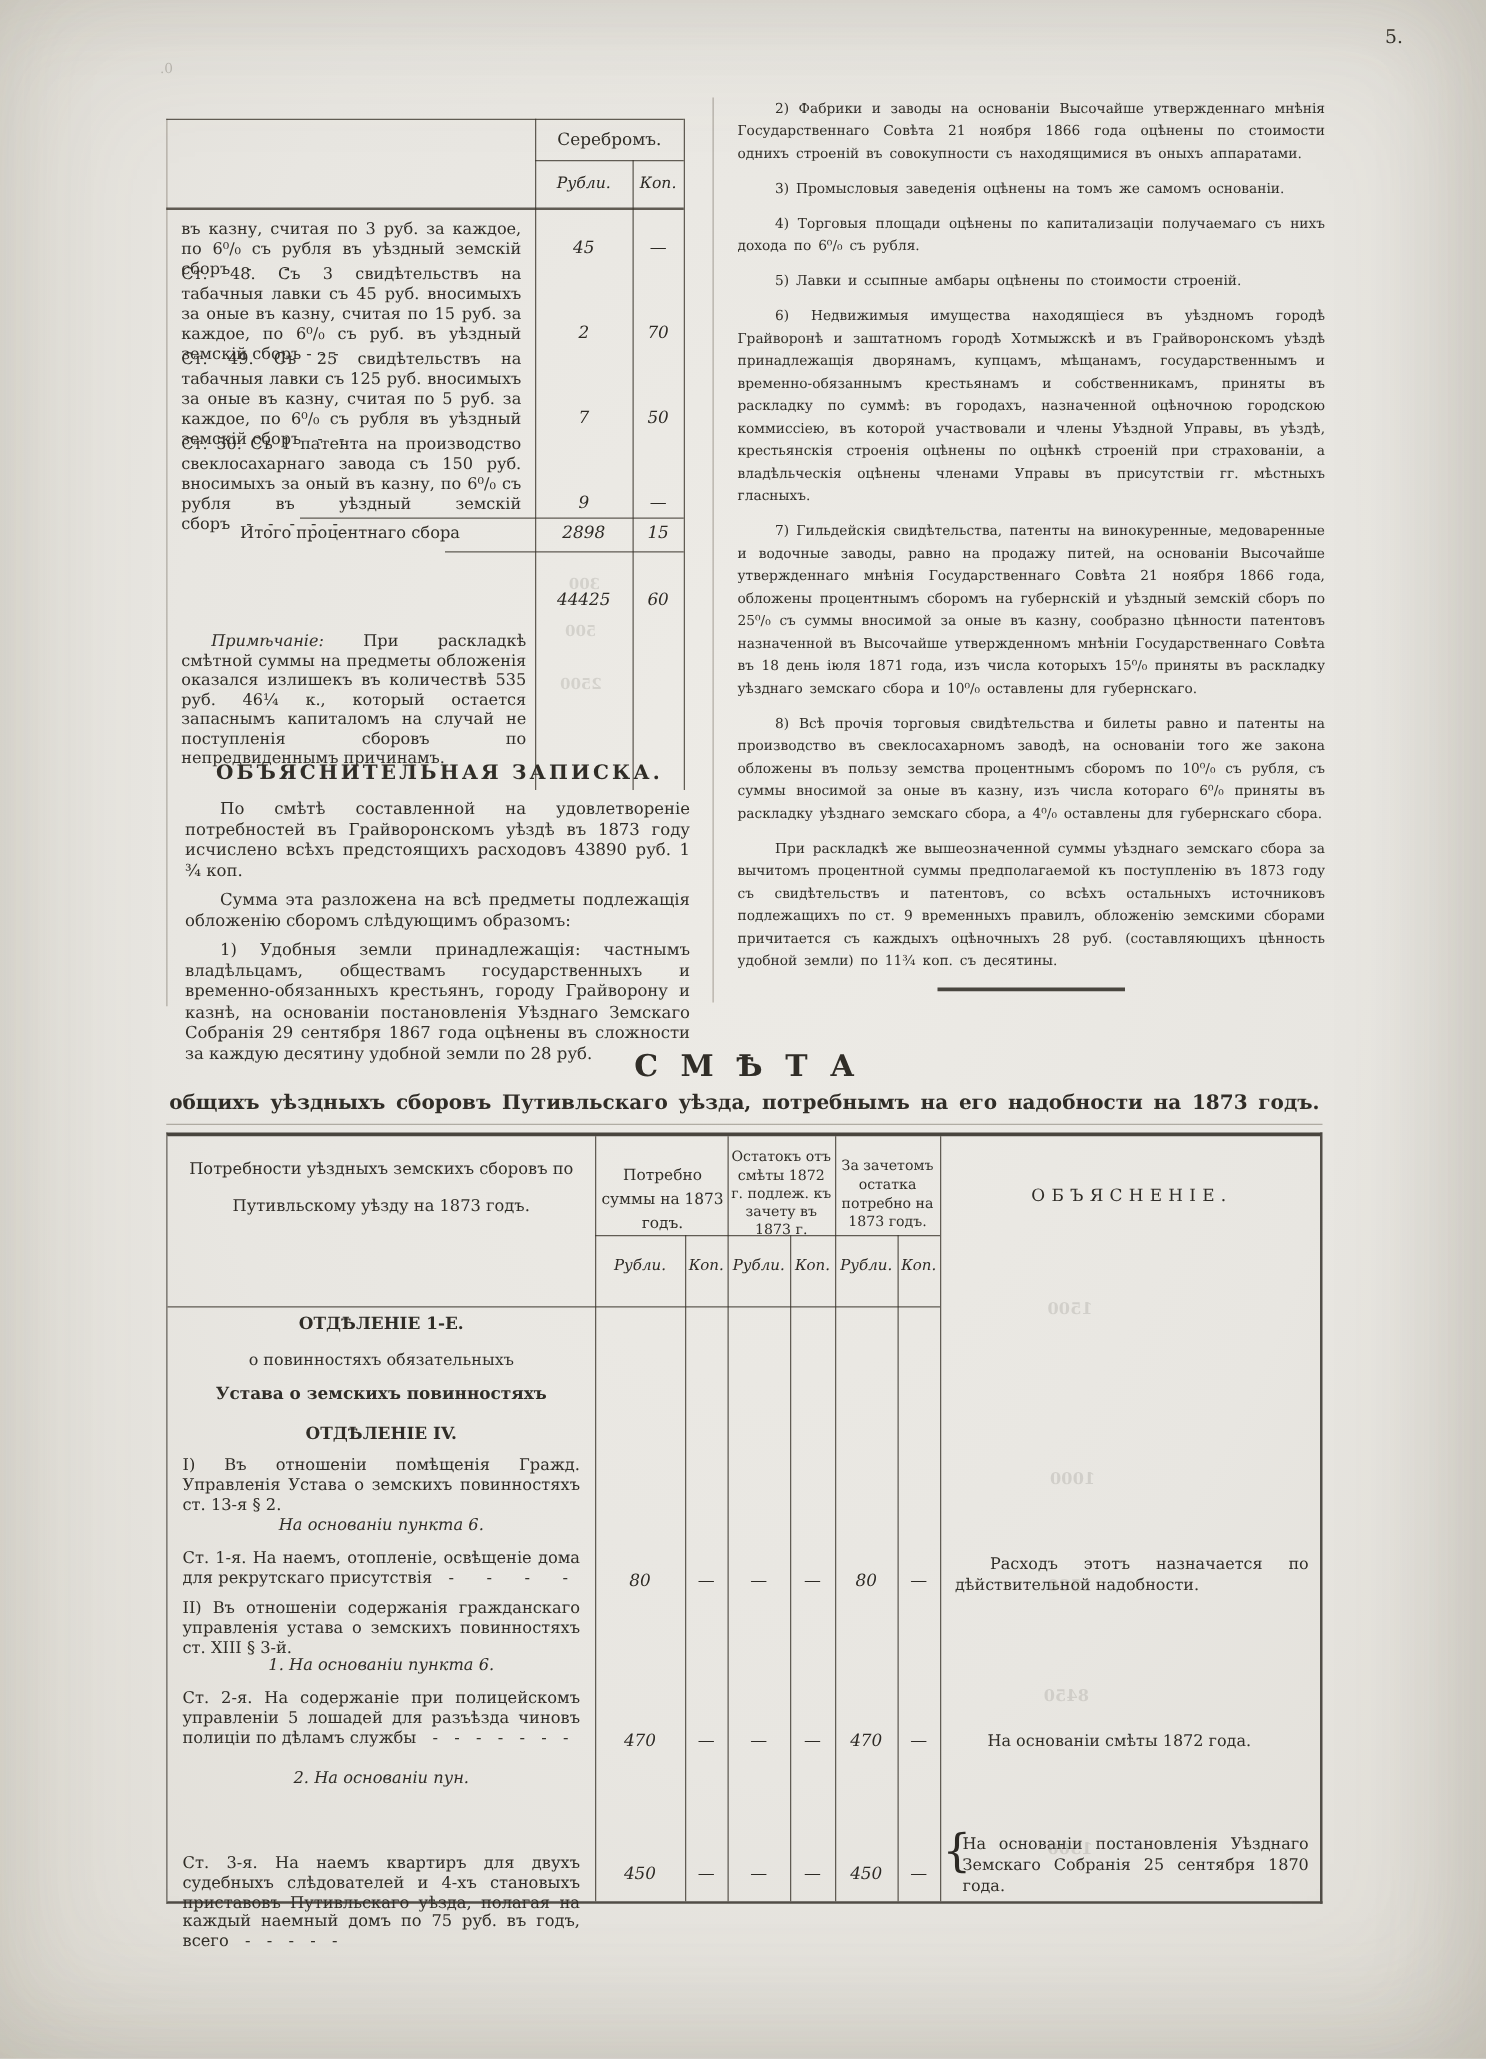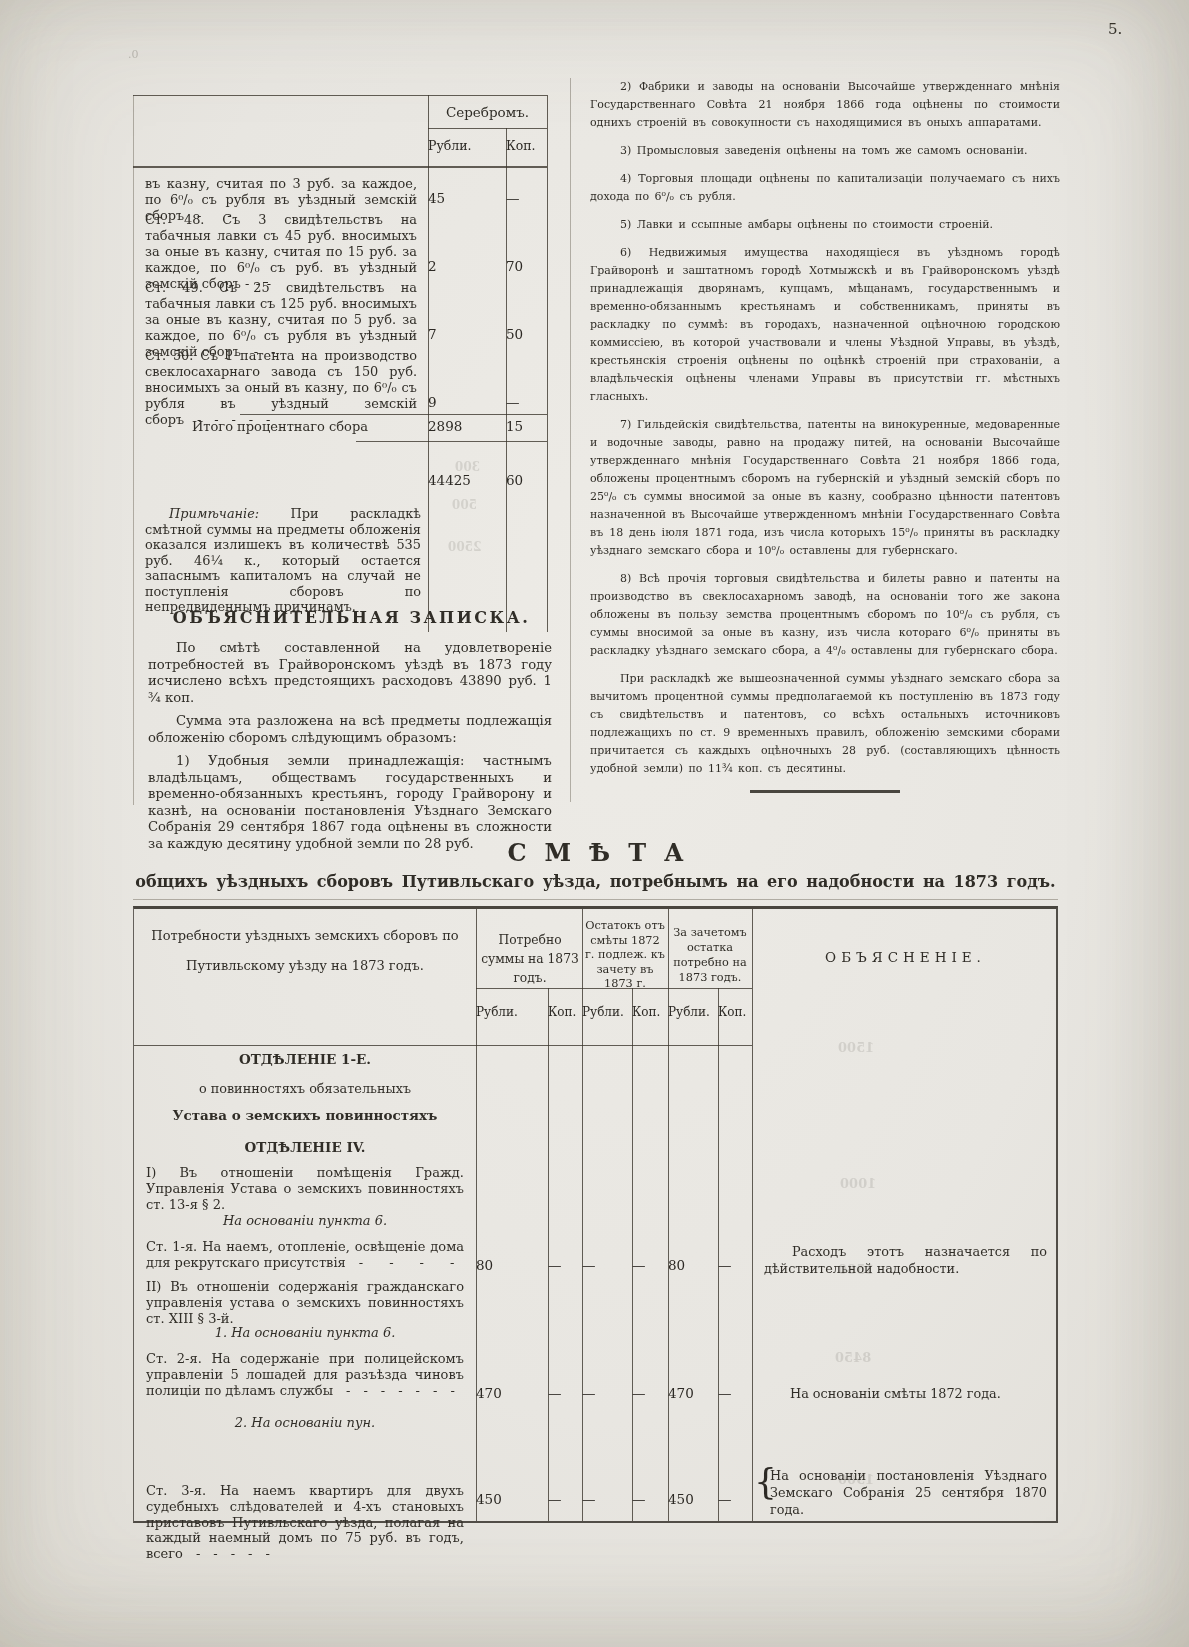--- a/index.html
+++ b/index.html
@@ -21,21 +21,21 @@
   .hl{position:absolute;height:1px;background:rgba(58,53,44,.78);}
   .vl{position:absolute;width:1px;background:rgba(58,53,44,.78);}
   .frameln{background:rgba(95,88,75,.42);}
   .txt{position:absolute;margin:0;color:#302d27;}
   .just{text-align:justify;}
   .ctr{text-align:center;}
   .rt{text-align:center;}
   .it{font-style:italic;}
   .b{font-weight:bold;}
   .numrow{position:absolute;display:flex;}
-  .numrow span{display:block;font-size:13.5px;color:#2c2924;}
+  .numrow span{display:block;text-align:center;font-size:13.5px;color:#2c2924;font-style:italic;}
   .w78{width:78px;}.w41{width:41px;}
   .w72{width:72px;}.w34{width:34px;}.w50{width:50px;}.w36{width:36px;}
   .lt-body{font-size:12.9px;line-height:16px;width:272px;left:145px;}
   .smeta-box{position:absolute;left:133px;top:906px;width:925px;height:617px;
     border-top:3px solid rgba(45,41,34,.85);
     border-bottom:2px solid rgba(45,41,34,.8);
     border-left:1.5px solid rgba(45,41,34,.7);
     border-right:2px solid rgba(45,41,34,.8);
     box-sizing:border-box;}
   .col1blk{position:absolute;left:12px;width:318px;font-size:13px;line-height:16px;margin:0;}

